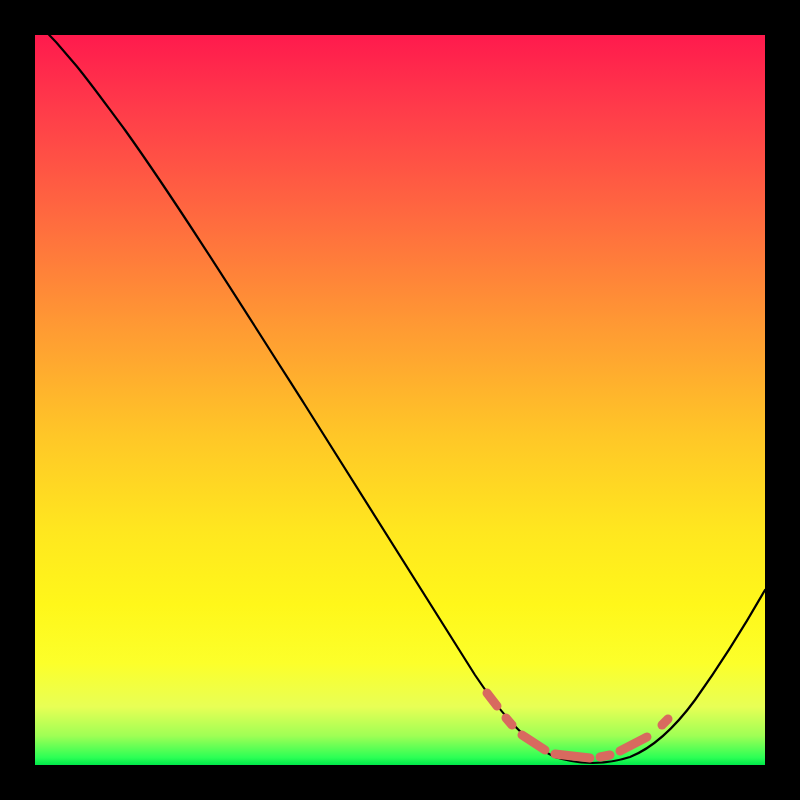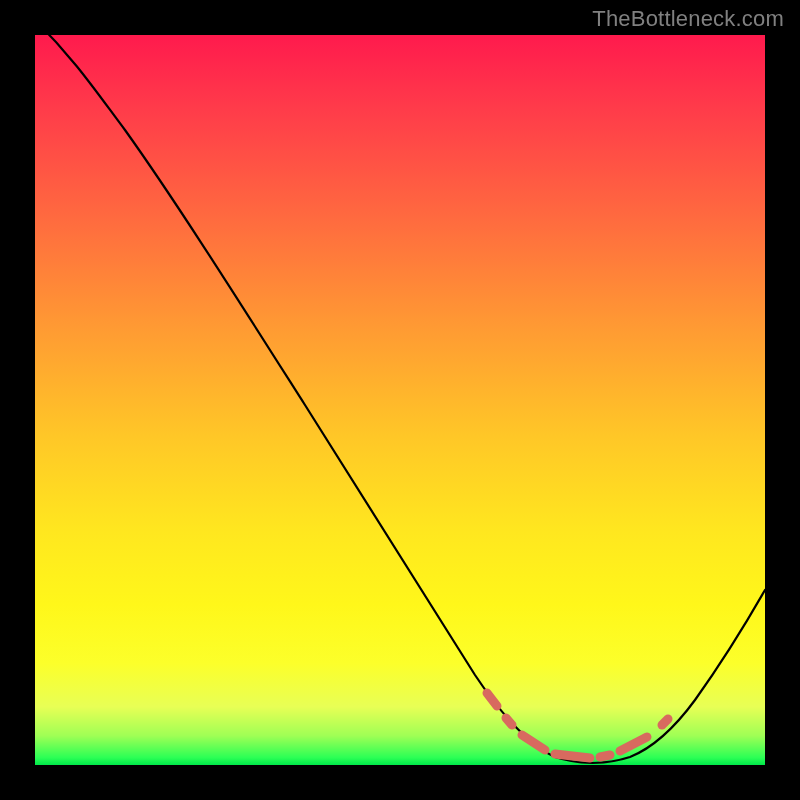--- a/index.html
+++ b/index.html
@@ -95,15 +95,14 @@
         <line class="dash-seg" x1="487" y1="700" x2="510" y2="715"></line>
         <line class="dash-seg" x1="520" y1="719" x2="555" y2="723"></line>
         <line class="dash-seg" x1="565" y1="722" x2="575" y2="720"></line>
         <line class="dash-seg" x1="585" y1="716" x2="612" y2="702"></line>
         <line class="dash-seg" x1="627" y1="690" x2="633" y2="684"></line>
       </g>
     </svg>
 
   </div>
 
-  <div class="watermark">TheBottleneck.com</div>
 
 </div>
 
 </body></html>

